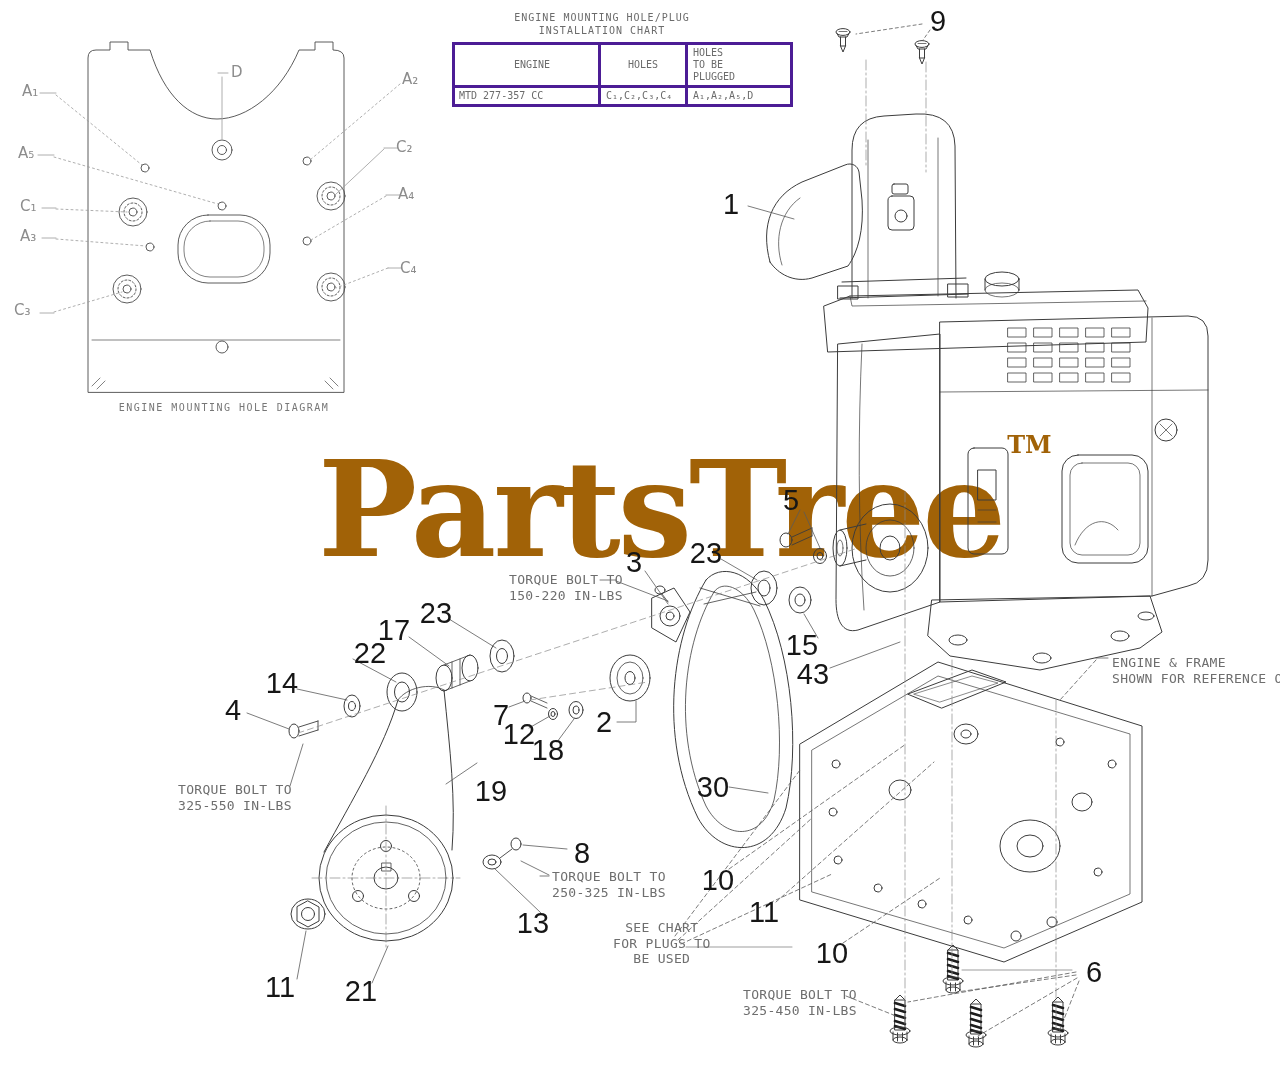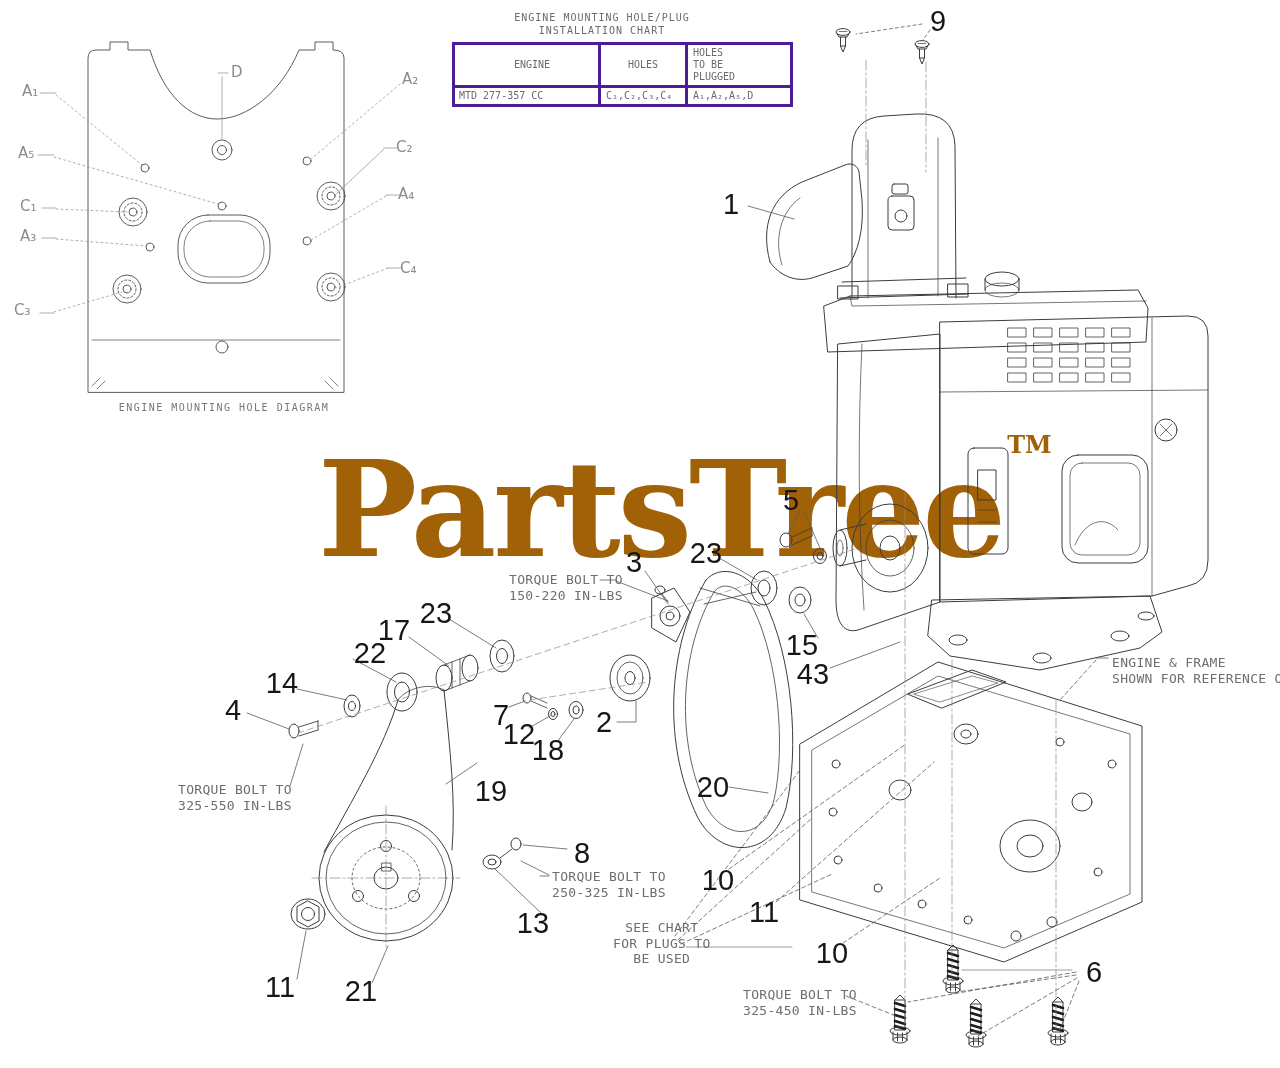--- a/index.html
+++ b/index.html
@@ -413,21 +413,21 @@
       <div class="callout" style="left: 832px; top: 953px;">10</div>
       <div class="callout" style="left: 764px; top: 912px;">11</div>
       <div class="callout" style="left: 519px; top: 734px;">12</div>
       <div class="callout" style="left: 533px; top: 923px;">13</div>
       <div class="callout" style="left: 282px; top: 683px;">14</div>
       <div class="callout" style="left: 802px; top: 645px;">15</div>
       <div class="callout" style="left: 280px; top: 987px;">11</div>
       <div class="callout" style="left: 394px; top: 630px;">17</div>
       <div class="callout" style="left: 548px; top: 750px;">18</div>
       <div class="callout" style="left: 491px; top: 767px; margin-top: 24px;">19</div>
-      <div class="callout" style="left: 713px; top: 787px;">20</div>
+      <div class="callout" style="left: 713px; top: 787px;">30</div>
       <div class="callout" style="left: 361px; top: 991px;">21</div>
       <div class="callout" style="left: 350px; top: 653px; margin-left: 20px;">22</div>
       <div class="callout" style="left: 706px; top: 553px;">23</div>
       <div class="callout" style="left: 436px; top: 613px;">23</div>
       <div class="callout" style="left: 813px; top: 674px;">43</div>
     </div>
   <div id="notes">
       <div class="note" style="left: 509px; top: 572px;">TORQUE BOLT TO
 150-220 IN-LBS</div>
       <div class="note" style="left: 178px; top: 782px;">TORQUE BOLT TO

